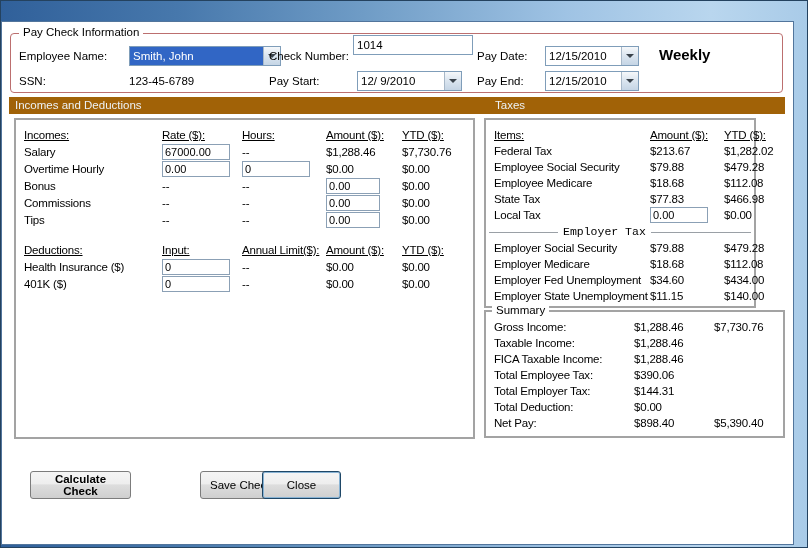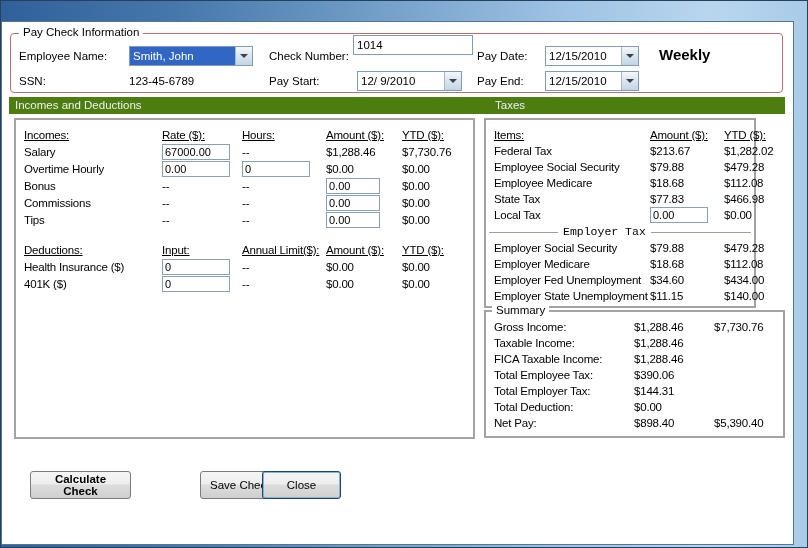--- a/index.html
+++ b/index.html
@@ -37,21 +37,21 @@
           font:11.5px "Liberation Sans", sans-serif; }
   .combo { position:absolute; height:20px; border:1px solid #7f9db9; background:#fff; display:flex; }
   .combo-text { flex:1; line-height:18px; padding-left:3px; overflow:hidden; white-space:nowrap; }
   .combo-text.sel { background:#3166c5; color:#fff; }
   .combo-arrow-btn { width:17px; border-left:1px solid #a8b8c8;
           background:linear-gradient(#f6f8fa,#dce6f0 45%,#c5d5e5); display:flex; align-items:center; justify-content:center; }
   .arr { width:0; height:0; border-left:4px solid transparent; border-right:4px solid transparent; border-top:4px solid #39424b; }
   .weekly { position:absolute; left:648px; top:12px; font-size:15px; font-weight:bold; }
 
   
-  .band { position:absolute; left:7px; top:75px; width:776px; height:17px; background:#4d7c0f; color:#edf1f4; line-height:17px; }
+  .band { position:absolute; left:7px; top:75px; width:776px; height:17px; background:#a16207; color:#edf1f4; line-height:17px; }
   .band-incomes { margin-left:6px; }
   .band-taxes { position:absolute; left:486px; top:0; }
 
   
   .panel { position:absolute; background:#fff; border:2px solid #a3a3a3; }
   #incomes-panel { left:12px; top:96px; width:461px; height:321px; }
   #taxes-panel   { left:482px; top:96px; width:272px; height:190px; }
   #summary-panel { left:482px; top:288px; width:301px; height:128px; }
   .panel-body { position:relative; padding-top:7px; }
   .row { position:relative; height:17px; }
@@ -101,21 +101,21 @@
     </div>
   </div>
 </div>
 
 <div class="content">
 
   <div class="pc-group">
     <span class="pc-legend">Pay Check Information</span>
 
     <span class="lbl" style="left:8px; top:15px;">Employee Name:</span>
-    <div class="combo" style="left:118px; top:12px; width:124px;">
+    <div class="combo" style="left:118px; top:12px; width:152px;">
       <span class="combo-text sel">Smith, John</span>
       <span class="combo-arrow-btn">
         <span class="arr"></span>
       </span>
     </div>
 
     <span class="lbl" style="left:258px; top:15px;">Check Number:</span>
     <input class="tbox" style="left: 342px; top: 1px; width: 120px;" value="1014">
 
     <span class="lbl" style="left:466px; top:15px;">Pay Date:</span>

